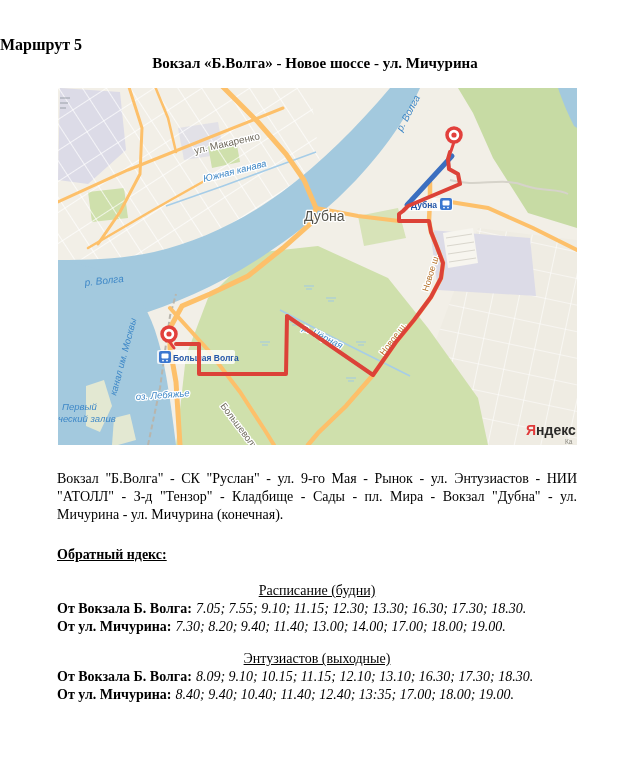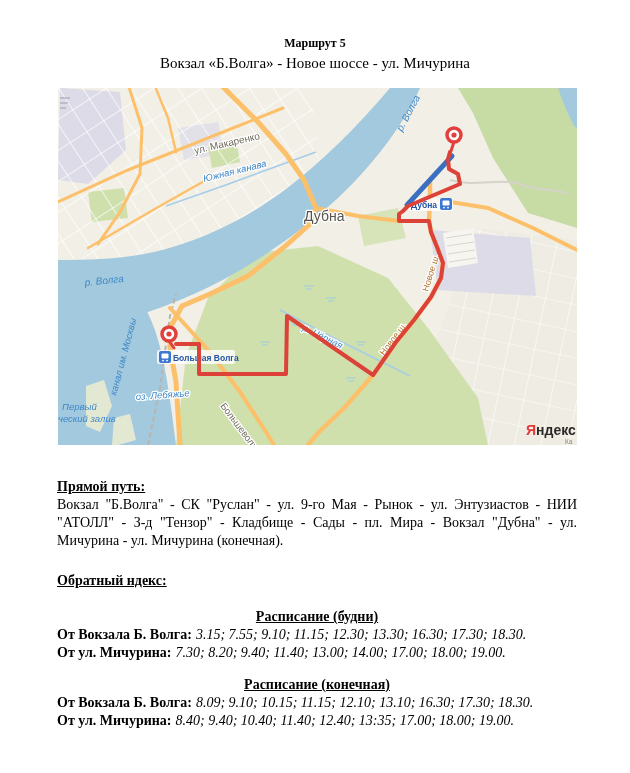--- a/index.html
+++ b/index.html
@@ -1,28 +1,28 @@
 <!DOCTYPE html>
 <html><head>
 <meta charset="utf-8">
 <style>
   html,body{margin:0;padding:0;background:#ffffff;}
   .page{position:relative;width:630px;height:773px;background:#ffffff;overflow:hidden;
         font-family:"Liberation Serif", serif;color:#000;}
-  .doc-title{position:absolute;top:36px;left:0;width:630px;text-align:center;
-             font-size:12px;font-weight:bold;}
+  .doc-title{position:absolute;top:36px;left:0;width:630px;text-align:left;
+             font-size:16px;font-weight:bold;}
   .doc-subtitle{position:absolute;top:55px;left:0;width:630px;text-align:center;
-             font-size:15px;font-weight:normal;}
+             font-size:15px;font-weight:bold;}
   .map-wrap{position:absolute;left:58px;top:88px;width:519px;height:357px;overflow:hidden;}
   .map-wrap svg{display:block;}
   .content{position:absolute;left:57px;top:470px;width:520px;font-size:14px;line-height:18px;}
   .rt-heading{font-weight:bold;text-decoration:underline;margin-top:8px;}
   .rt-heading.second{margin-top:22px;}
   .rt-body{margin:0;text-align:justify;text-align-last:left;}
-  .sched-heading{margin-top:18px;text-align:center;font-weight:bold;text-decoration:underline;}
+  .sched-heading{margin-top:18px;text-align:center;font-weight:normal;text-decoration:underline;}
   .sched-heading.weekend{margin-top:14px;}
   .sched-row{margin:0;}
   .sched-label{font-weight:bold;margin-right:4px;}
   .sched-times{font-style:italic;}
   
   .m-lbl{font-family:"Liberation Sans", sans-serif;}
   .halo{paint-order:stroke;stroke:#ffffff;stroke-width:2.6px;stroke-linejoin:round;}
   .water-lbl{fill:#3f88c7;font-style:italic;}
   .street-lbl{fill:#6f6a5d;}
   .road-lbl{fill:#b5722b;}
@@ -179,34 +179,33 @@
       </g>
 
       <text class="m-lbl" x="468" y="347" font-size="14" font-weight="bold">
         <tspan fill="#e03a3a">Я</tspan><tspan fill="#2b2a28">ндекс</tspan>
       </text>
       <text class="m-lbl" x="507" y="356" font-size="6.5" fill="#8a8880">Ка</text>
     </svg>
   </div>
 
   <div class="content">
-    <div class="rt-heading">Прямой путь:</div>
     <p class="rt-body">Вокзал "Б.Волга" -  СК "Руслан" - ул. 9-го Мая - Рынок - ул. Энтузиастов - НИИ "АТОЛЛ" - З-д "Тензор" - Кладбище - Сады - пл. Мира - Вокзал "Дубна" - ул. Мичурина - ул. Мичурина (конечная).</p>
 
     <div class="rt-heading second">Обратный ндекс:</div>
 
     <div class="sched-heading">Расписание (будни)</div>
     <div class="sched-row">
-      <span class="sched-label">От Вокзала Б. Волга:</span><span class="sched-times">3.15; 7.55; 9.10; 11.15; 12.30; 13.30; 16.30; 17.30; 18.30.</span>
+      <span class="sched-label">От Вокзала Б. Волга:</span><span class="sched-times">7.05; 7.55; 9.10; 11.15; 12.30; 13.30; 16.30; 17.30; 18.30.</span>
     </div>
     <div class="sched-row">
       <span class="sched-label">От ул. Мичурина:</span><span class="sched-times">7.30; 8.20; 9.40; 11.40; 13.00; 14.00; 17.00; 18.00; 19.00.</span>
     </div>
 
-    <div class="sched-heading weekend">Расписание (конечная)</div>
+    <div class="sched-heading weekend">Энтузиастов (выходные)</div>
     <div class="sched-row">
       <span class="sched-label">От Вокзала Б. Волга:</span><span class="sched-times">8.09; 9.10; 10.15; 11.15; 12.10; 13.10; 16.30; 17.30; 18.30.</span>
     </div>
     <div class="sched-row">
       <span class="sched-label">От ул. Мичурина:</span><span class="sched-times">8.40; 9.40; 10.40; 11.40; 12.40; 13:35; 17.00; 18.00; 19.00.</span>
     </div>
   </div>
 
 </div>
 

